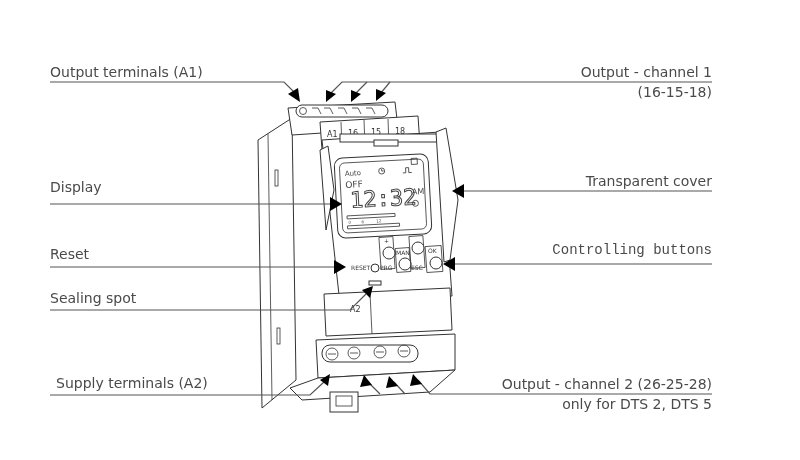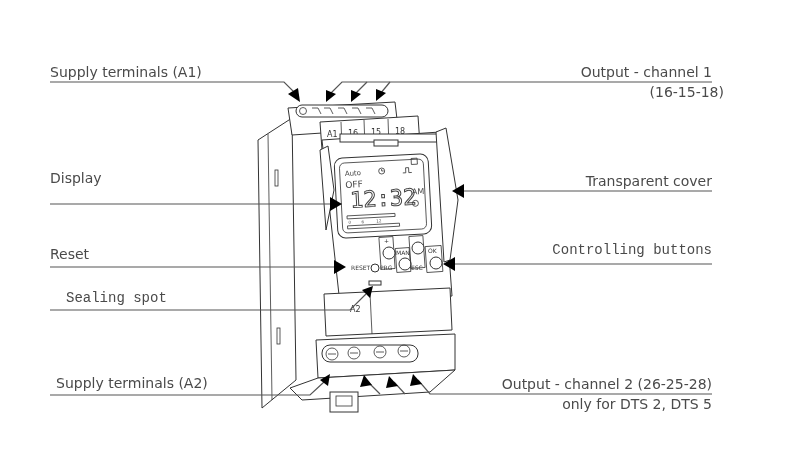--- a/index.html
+++ b/index.html
@@ -13,28 +13,28 @@
   .lead { stroke: #555; stroke-width: 1.2; fill: none; }
   .arrow { fill: #000; }
   .lcdtxt { font-family: "DejaVu Sans", sans-serif; fill: #444; }
   .segtxt { font-family: "DejaVu Sans Mono", monospace; fill: none; stroke: #444; stroke-width: 1; }
   .btxt { font-family: "DejaVu Sans", sans-serif; font-size: 6px; fill: #333; }
   .term { font-family: "DejaVu Sans", sans-serif; font-size: 8px; fill: #333; }
 </style>
 </head>
 <body>
 
-<div class="lbl" style="left:50px; top:64px;">Supply terminals (A1)</div>
+<div class="lbl" style="left:50px; top:64px;">Output terminals (A1)</div>
 <div class="lbl right" style="right:88px; top:64px;">Output - channel 1</div>
-<div class="lbl right" style="right:76px; top:84px;margin-left:28px;">(16-15-18)</div>
-<div class="lbl" style="left:50px; top:170px;">Display</div>
+<div class="lbl right" style="right:88px; top:84px;margin-left:28px;">(16-15-18)</div>
+<div class="lbl" style="left:50px; top:179px;">Display</div>
 <div class="lbl right" style="right:88px; top:173px;margin-left:16px;">Transparent cover</div>
 <div class="lbl" style="left:50px; top:246px;">Reset</div>
 <div class="lbl right" style="right:88px; top:242px;font-family:Liberation Mono, monospace;">Controlling buttons</div>
-<div class="lbl" style="left:66px; top:290px;font-family:Liberation Mono, monospace;">Sealing spot</div>
+<div class="lbl" style="left:50px; top:290px;">Sealing spot</div>
 <div class="lbl" style="left:56px; top:375px;">Supply terminals (A2)</div>
 <div class="lbl right" style="right:88px; top:376px;">Output - channel 2 (26-25-28)</div>
 <div class="lbl right" style="right:88px; top:396px;">only for DTS 2, DTS 5</div>
 
 <svg id="diagram" width="800" height="460" viewBox="0 0 800 460">
 
   <g>
 
     <polygon class="dev" points="258,140 292,118 296,380 262,408"></polygon>
     <line class="thin" x1="268" y1="134" x2="272" y2="400"></line>

